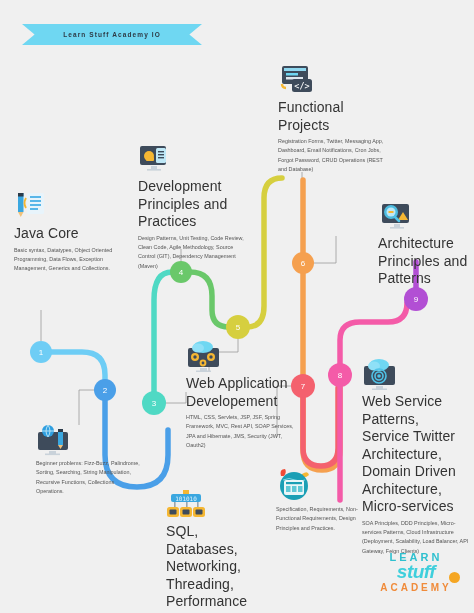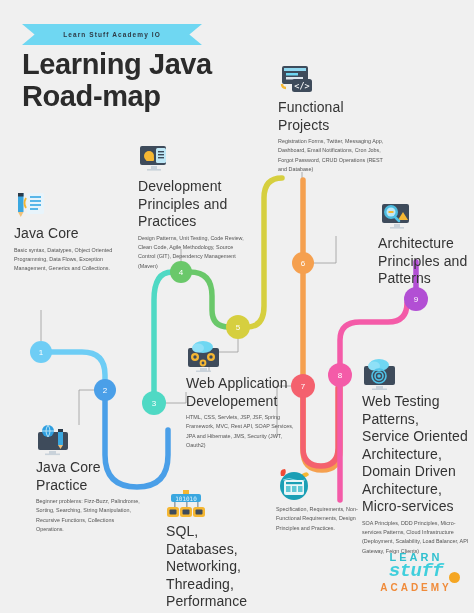--- a/index.html
+++ b/index.html
@@ -41,21 +41,21 @@
 
   .circ{
     position:absolute;border-radius:50%;
     display:flex;align-items:center;justify-content:center;
     color:#fff;font-size:8px;font-weight:normal;
     box-sizing:border-box;
   }
 
   .logo{position:absolute;left:366px;top:552px;width:100px;height:52px;text-align:center;}
   .logo .l1{font-size:11px;font-weight:bold;letter-spacing:3px;color:#2fc0cf;line-height:1;}
-  .logo .l2{font-size:19px;font-style:italic;font-weight:bold;color:#3fcfdc;line-height:1;margin-top:-1px;letter-spacing:-.5px;font-family:Liberation Mono, monospace;}
+  .logo .l2{font-size:19px;font-style:italic;font-weight:bold;color:#3fcfdc;line-height:1;margin-top:-1px;letter-spacing:-.5px;}
   .logo .l3{font-size:10px;font-weight:bold;letter-spacing:3px;color:#f08b3a;line-height:1;margin-top:2px;}
   .logo .dot{
     position:absolute;right:6px;top:20px;width:11px;height:11px;border-radius:50%;
     background:#f5a623;
   }
 </style>
 </head>
 <body>
 
 <div id="stage">
@@ -89,24 +89,20 @@
     <path d="M303 386 L303 448 Q303 466 321 466 Q338 466 338 448 L338 388" fill="none" stroke="#f4616e" stroke-width="5.5" stroke-linecap="round"></path>
 
     <path d="M340 375 L340 340 Q340 322 360 322 L388 322 Q407 322 407 303 L410 297" fill="none" stroke="#f45ba8" stroke-width="5.5" stroke-linecap="round"></path>
     <path d="M340 387 L340 500" fill="none" stroke="#f45ba8" stroke-width="5.5" stroke-linecap="round"></path>
 
     <path d="M416 288 L416 262" fill="none" stroke="#b24fd4" stroke-width="5.5" stroke-linecap="round"></path>
   </svg>
 
   <div class="banner">
     <span>Learn Stuff Academy IO</span>
-  </div>
-  <div class="maintitle">
-    <div>Learning Java</div>
-    <div>Road-map</div>
   </div>
 
   <div class="node" style="left:278px;top:66px;width:110px;">
     <svg class="icon" width="34" height="30" viewBox="0 0 34 30">
       <rect x="4" y="0" width="26" height="18" rx="2" fill="#3e4b5b"></rect>
       <rect x="6" y="2" width="22" height="3" fill="#8fd8f0"></rect>
       <rect x="8" y="7" width="12" height="2.5" fill="#6fd7f2"></rect>
       <rect x="8" y="11" width="17" height="2.5" fill="#dfe7ee"></rect>
       <path d="M8 22 q-4 0 -4 -4" stroke="#f5b733" stroke-width="2.4" fill="none"></path>
       <rect x="14" y="13" width="20" height="13" rx="2.5" fill="#3e4b5b"></rect>
@@ -185,36 +181,35 @@
     <svg class="icon" width="36" height="32" viewBox="0 0 36 32">
       <rect x="2" y="8" width="30" height="18" rx="2" fill="#3e4b5b"></rect>
       <path d="M13 27 h7 v3 h-7z" fill="#c9d2da"></path>
       <rect x="9" y="29.5" width="15" height="1.6" fill="#c9d2da"></rect>
       <circle cx="12" cy="7" r="6" fill="#2f9fe0"></circle>
       <path d="M6 7 h12 M12 1 q4 6 0 12 M12 1 q-4 6 0 12" stroke="#bfe8f7" stroke-width="0.9" fill="none"></path>
       <rect x="22" y="5" width="5" height="16" fill="#3aa7e0"></rect>
       <rect x="22" y="5" width="5" height="3" fill="#2b3b4a"></rect>
       <path d="M22 21 l2.5 4 l2.5 -4z" fill="#f0c27b"></path>
     </svg>
-    <h3>Java Core Practice</h3>
     <p>Beginner problems: Fizz-Buzz, Palindrome, Sorting, Searching, String Manipulation, Recursive Functions, Collections Operations.</p>
   </div>
 
   <div class="node" style="left:362px;top:358px;width:108px;">
     <svg class="icon" width="36" height="32" viewBox="0 0 36 32">
       <rect x="2" y="8" width="31" height="19" rx="2" fill="#3e4b5b"></rect>
       <path d="M14 28 h7 v3 h-7z" fill="#c9d2da"></path>
       <rect x="10" y="30.5" width="15" height="1.6" fill="#c9d2da"></rect>
       <ellipse cx="17" cy="7" rx="10" ry="6" fill="#6fd7f2"></ellipse>
       <ellipse cx="12" cy="8" rx="6" ry="4.5" fill="#8fe0f7"></ellipse>
       <circle cx="17" cy="18" r="7" fill="none" stroke="#4fc3e8" stroke-width="1.6"></circle>
       <circle cx="17" cy="18" r="4" fill="none" stroke="#4fc3e8" stroke-width="1.6"></circle>
       <circle cx="17" cy="18" r="1.8" fill="#4fc3e8"></circle>
     </svg>
-    <h3>Web Testing Patterns, Service Oriented Architecture, Domain Driven Architecture, Micro-services</h3>
+    <h3>Web Service Patterns, Service Twitter Architecture, Domain Driven Architecture, Micro-services</h3>
     <p>SOA Principles, DDD Principles, Micro-services Patterns, Cloud Infrastructure (Deployment, Scalability, Load Balancer, API Gateway, Feign Clients)</p>
   </div>
 
   <div class="node" style="left:166px;top:490px;width:104px;">
     <svg class="icon" width="40" height="30" viewBox="0 0 40 30">
       <rect x="17" y="0" width="6" height="4" fill="#f5b733"></rect>
       <rect x="5" y="4" width="30" height="8" rx="2" fill="#3aa7e0"></rect>
       <text x="20" y="10.5" font-size="6" fill="#dff3fd" text-anchor="middle" font-family="DejaVu Sans Mono, monospace">101010</text>
       <rect x="20" y="12" width="1.6" height="5" fill="#9aa5ae"></rect>
       <rect x="8" y="12" width="1.6" height="5" fill="#9aa5ae"></rect>

